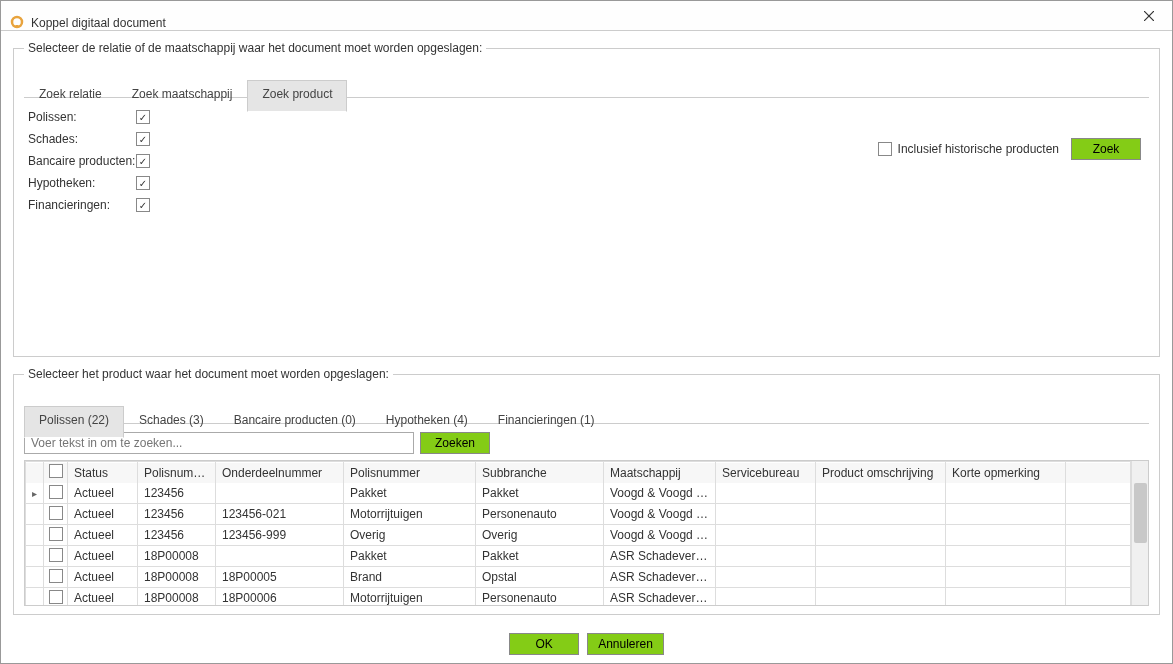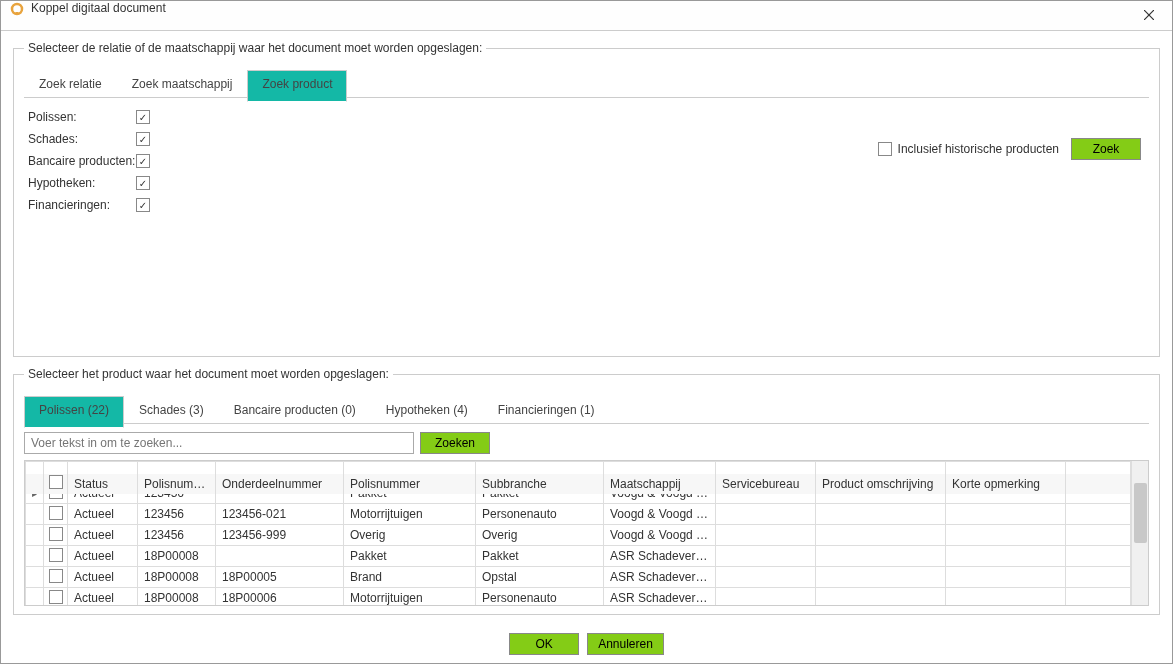--- a/index.html
+++ b/index.html
@@ -10,21 +10,21 @@
     background: #fff;
     color: #333;
     width: 1173px;
     height: 664px;
     overflow: hidden;
     border: 1px solid #999;
   }
   .titlebar {
     height: 30px;
     display: flex;
-    align-items: flex-start;
+    align-items: flex-end;
     padding: 0 8px;
     border-bottom: 1px solid #ccc;
     background: #fefefe;
   }
   .titlebar .logo {
     width: 16px; height: 16px;
     margin-right: 6px;
     display: inline-flex;
     align-items: center;
     justify-content: center;
@@ -65,27 +65,27 @@
     display: flex;
     border-bottom: 1px solid #ccc;
     margin-top: 2px;
   }
   .tab {
     padding: 6px 14px 10px 14px;
     border: 1px solid transparent;
     border-bottom: none;
     cursor: pointer;
     position: relative;
-    top: 5px;
+    top: 15px;
     color: #444;
     text-align: center;
   }
   .tab.active {
     border-color: #ccc;
-    background: #14b8a6;
+    background: #e5e5e5;
     border-bottom: 1px solid #fff;
   }
   .form-area {
     padding: 12px 4px 4px 4px;
     position: relative;
     height: 250px;
   }
   .form-row {
     display: flex;
     align-items: center;
@@ -171,21 +171,21 @@
     font-weight: normal;
     white-space: nowrap;
     overflow: hidden;
     text-overflow: ellipsis;
     height: 21px;
     font-size: 12px;
   }
   th {
     background: #f7f7f7;
     position: sticky;
-    top: 12px;
+    top: 1px;
     z-index: 1;
   }
   .col-indicator { width: 18px; padding:0; text-align:center; }
   .col-check { width: 24px; padding:0; text-align:center;}
   .col-status { width: 70px; }
   .col-polis { width: 78px; }
   .col-onderdeel { width: 128px; }
   .col-hoofd { width: 132px; }
   .col-sub { width: 128px; }
   .col-maat { width: 112px; }

